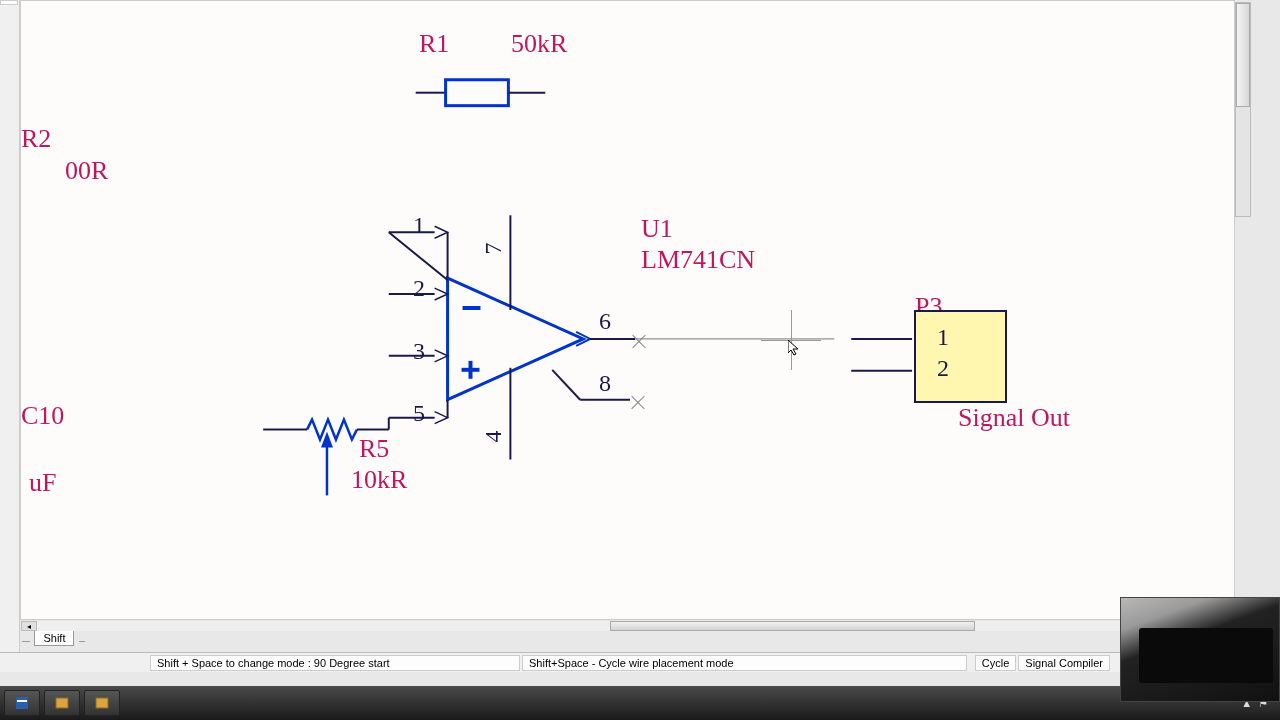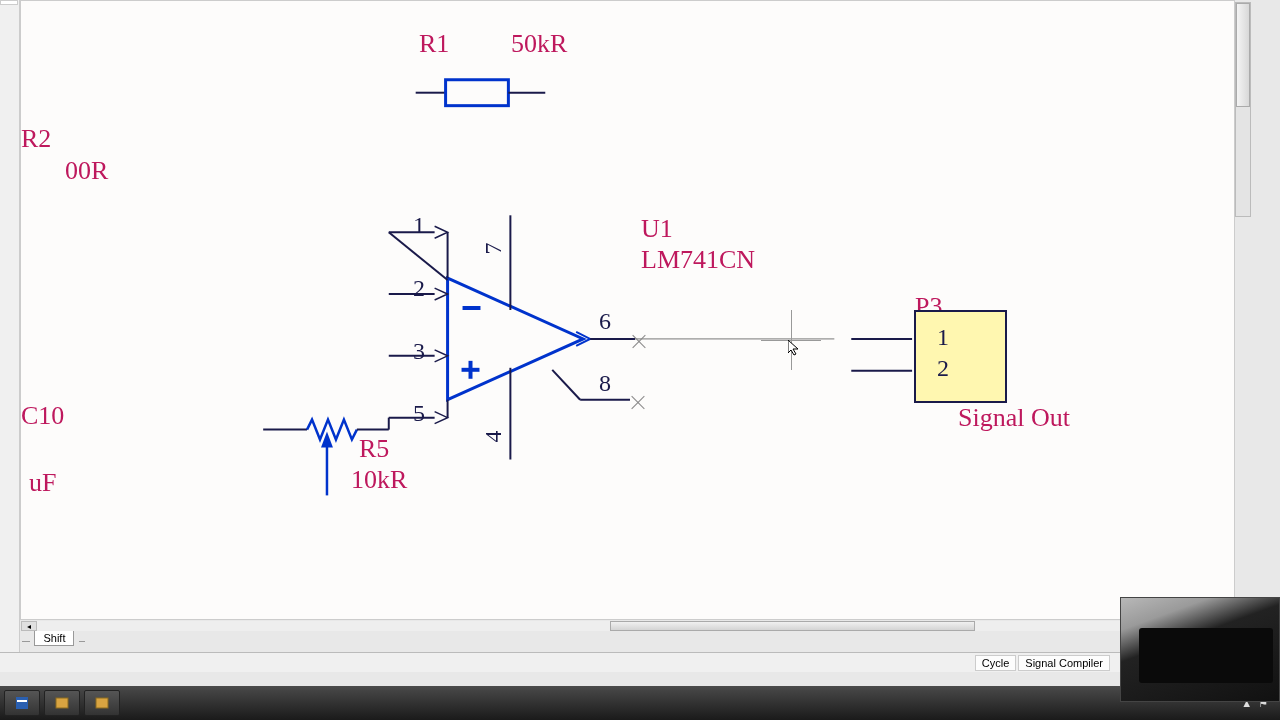--- a/index.html
+++ b/index.html
@@ -388,20 +388,22 @@
 <div class="hscroll"></div>
 
 <div class="tab-row">
   <span class="tab" style="width:8px; padding:0;"></span>
   <span class="tab">Shift</span>
   <span class="tab" style="width:6px; padding:0; background:#eee;"></span>
 </div>
 
 <div class="status-bar">
   <div class="spacer"></div>
+  <div class="cell wide">Shift + Space to change mode : 90 Degree start</div>
+  <div class="cell mid">Shift+Space - Cycle wire placement mode</div>
   <div class="status-right">
     <div class="btn">Cycle</div>
     <div class="btn">Signal Compiler</div>
   </div>
 </div>
 
 <div class="taskbar">
   <div class="tb-btn">
     <svg width="16" height="16">
         <rect x="2" y="2" width="12" height="12" fill="#2a5fb0"></rect>

